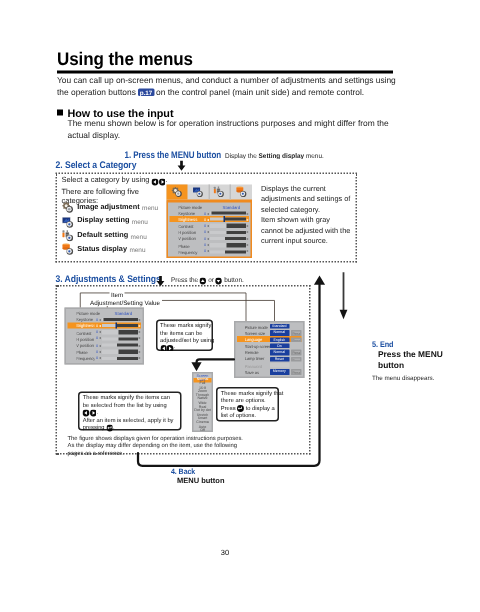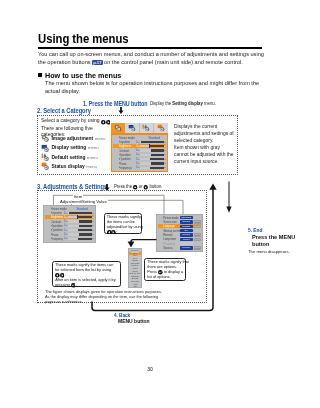--- a/index.html
+++ b/index.html
@@ -106,21 +106,21 @@
 </style>
 </head>
 <body>
 
 <div class="page">
   <div id="title">Using the menus</div>
   <div id="titlerule"></div>
 
   <div class="body-text" id="intro"><span>You can call up on-screen menus, and conduct a number of adjustments and settings using the operation buttons</span> <span class="pgref">p.17</span> <span>on the control panel (main unit side) and remote control.</span></div>
 
-  <div id="h2row"><span class="sq"></span><span>How to use the menus</span></div>
+  <div id="h2row"><span class="sq"></span><span>How to use the input</span></div>
   <div class="body-text" id="h2sub">The menu shown below is for operation instructions purposes and might differ from the actual display.</div>
 
   <div class="step-h" id="s1h">1. Press the MENU button</div>
   <div class="note" id="s1n"><span>Display the</span> <b>Setting display</b> <span>menu.</span></div>
   <svg class="arrow-down" id="a1" viewBox="0 0 6 7">
       <path d="M2.1 0 H3.9 V3.4 H5.6 L3 6.9 L0.4 3.4 H2.1 Z" fill="#111"></path>
     </svg>
 
   <div class="step-h" id="s2h">2. Select a Category</div>
   <div class="dashbox" id="box2"></div>

